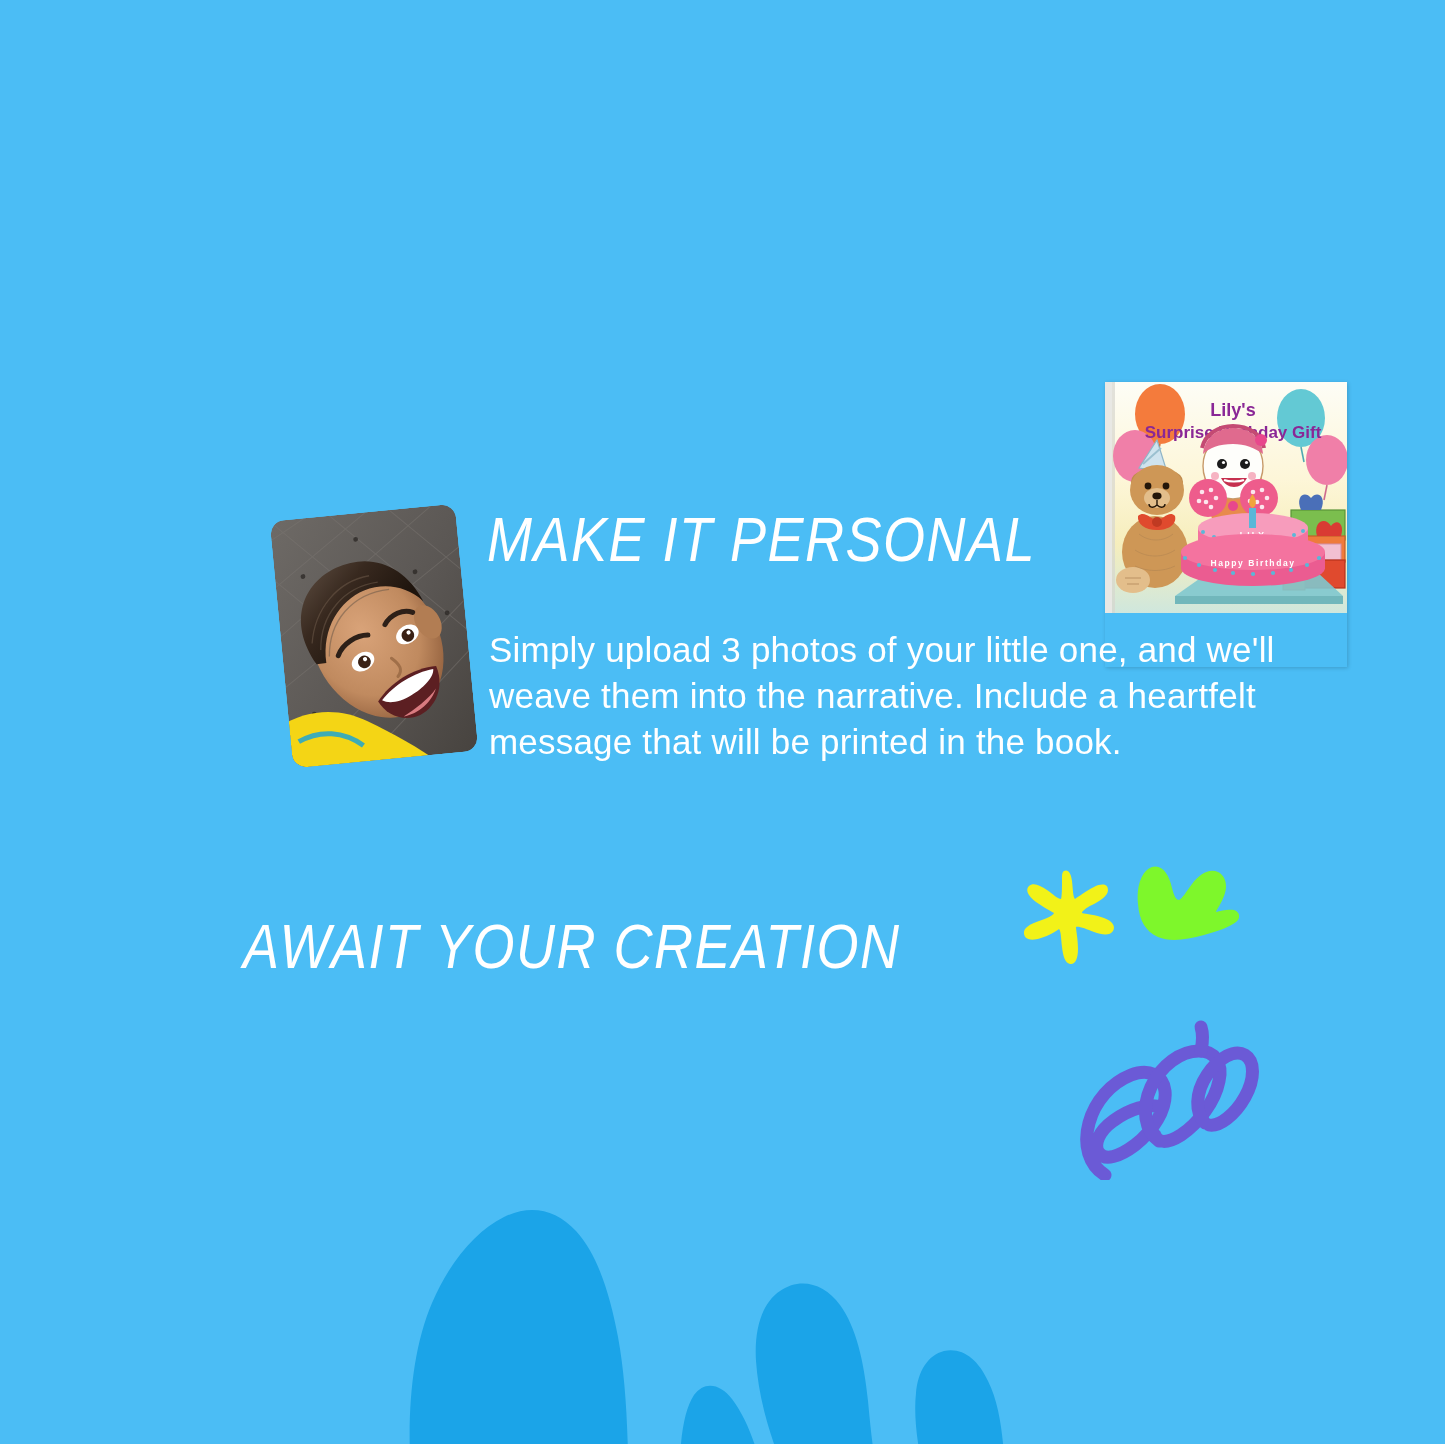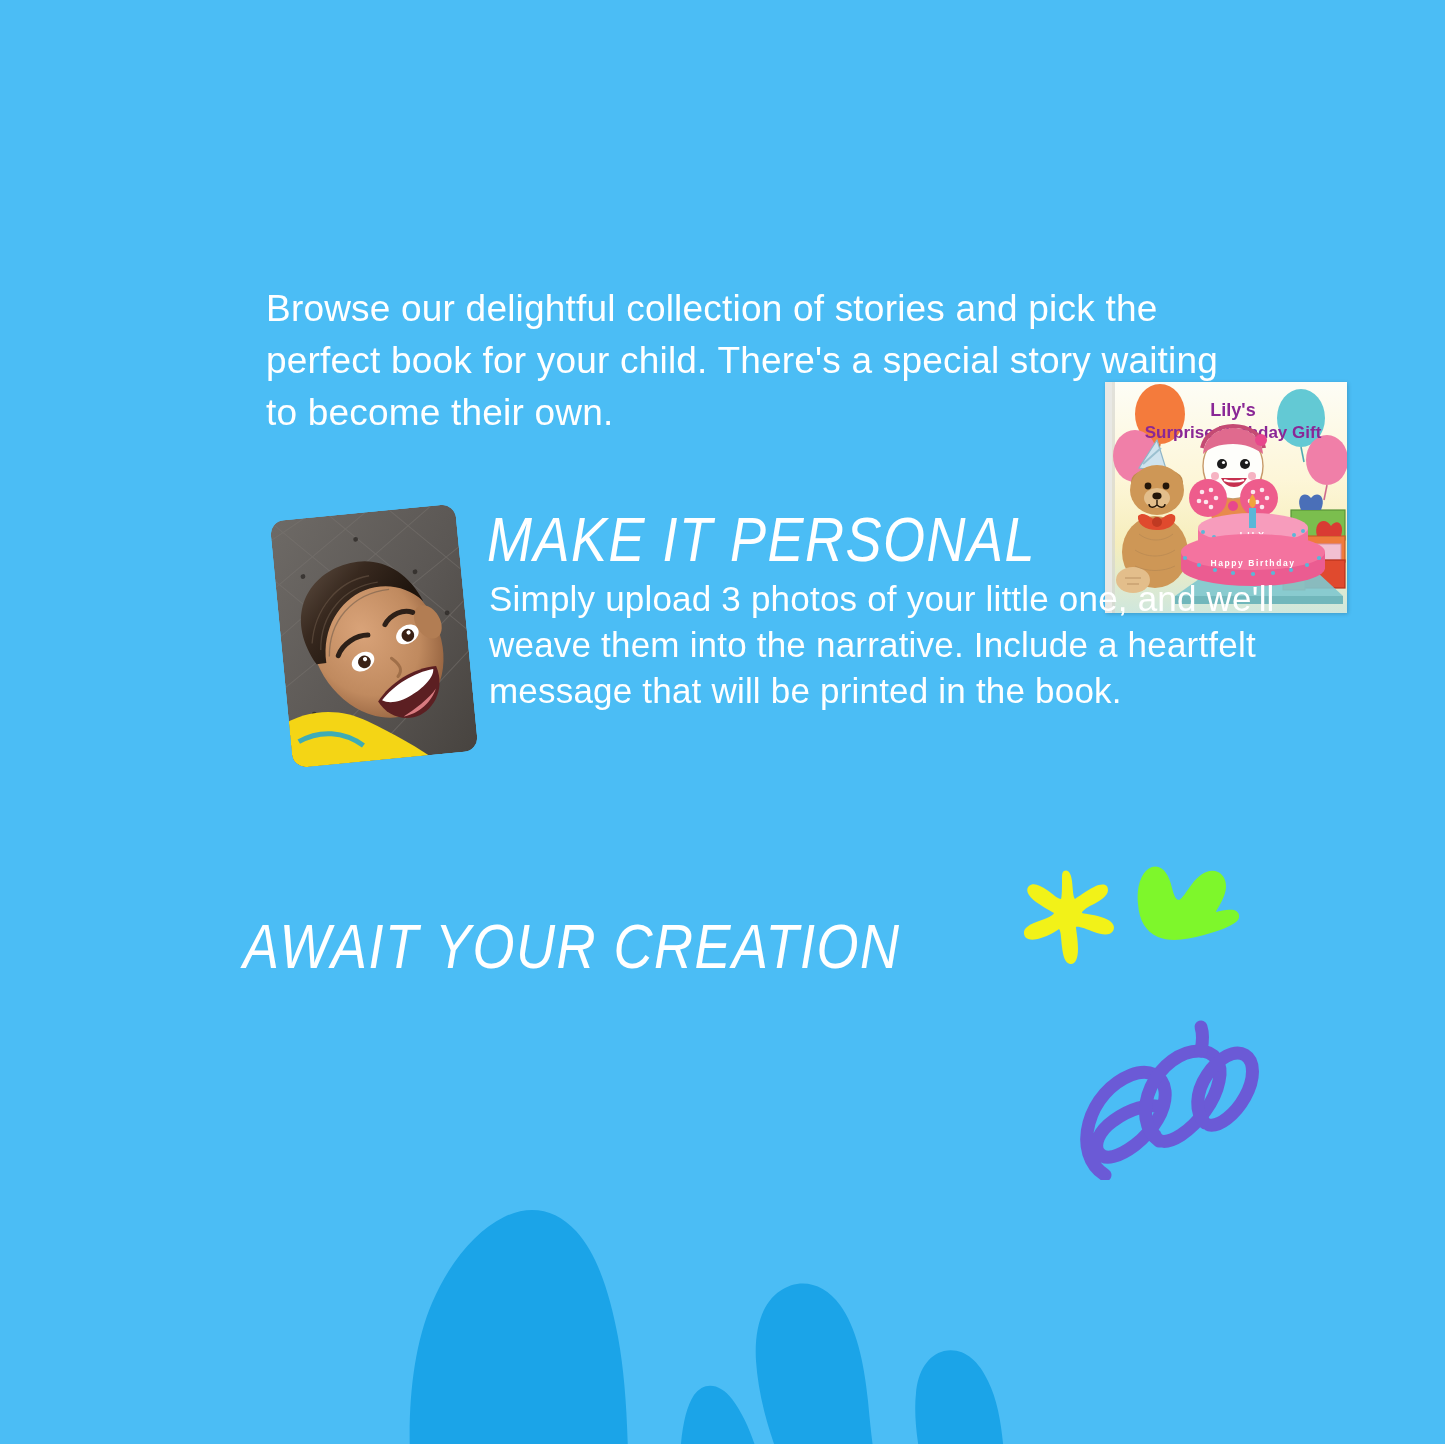--- a/index.html
+++ b/index.html
@@ -61,21 +61,21 @@
   }
 
   .heading-personal {
     left: 487px;
     top: 508px;
     font-size: 54px;
   }
 
   .para-personal {
     left: 489px;
-    top: 576px;
+    top: 627px;
     width: 790px;
     font-size: 35px;
     line-height: 46px;
   }
 
   .heading-await {
     left: 243px;
     top: 915px;
     font-size: 54px;
   }
@@ -100,21 +100,21 @@
     overflow: hidden;
     box-shadow: 0 0 0 0 rgba(0,0,0,0);
   }
 
   
   .book-cover {
     position: absolute;
     left: 1105px;
     top: 382px;
     width: 242px;
-    height: 231px;
+    height: 285px;
     overflow: hidden;
     box-shadow: 1px 1px 4px rgba(0,0,0,0.18);
   }
 
   
   .doodle-star {
     position: absolute;
     left: 1012px;
     top: 865px;
     width: 115px;
@@ -162,21 +162,20 @@
                C 490 228, 492 246, 494 260
                L 540 260
                C 536 238, 534 216, 536 198
                C 538 176, 548 160, 564 156
                C 582 152, 598 164, 608 186
                C 618 206, 622 232, 624 260
                Z" fill="#1BA4E8"></path>
     </svg>
   </div>
 
-  <div class="para intro-para">Browse our delightful collection of stories and pick the perfect book for your child. There's a special story waiting to become their own.</div>
 
   <div class="child-photo">
     <svg viewBox="0 0 186 248" width="186" height="248" aria-hidden="true">
       <defs>
         <clipPath id="photoClip">
           <rect x="0" y="0" width="186" height="248" rx="14" ry="14"></rect>
         </clipPath>
         <linearGradient id="cushionGrad" x1="0" y1="0" x2="1" y2="1">
           <stop offset="0%" stop-color="#6e6a66"></stop>
           <stop offset="55%" stop-color="#5b5754"></stop>

